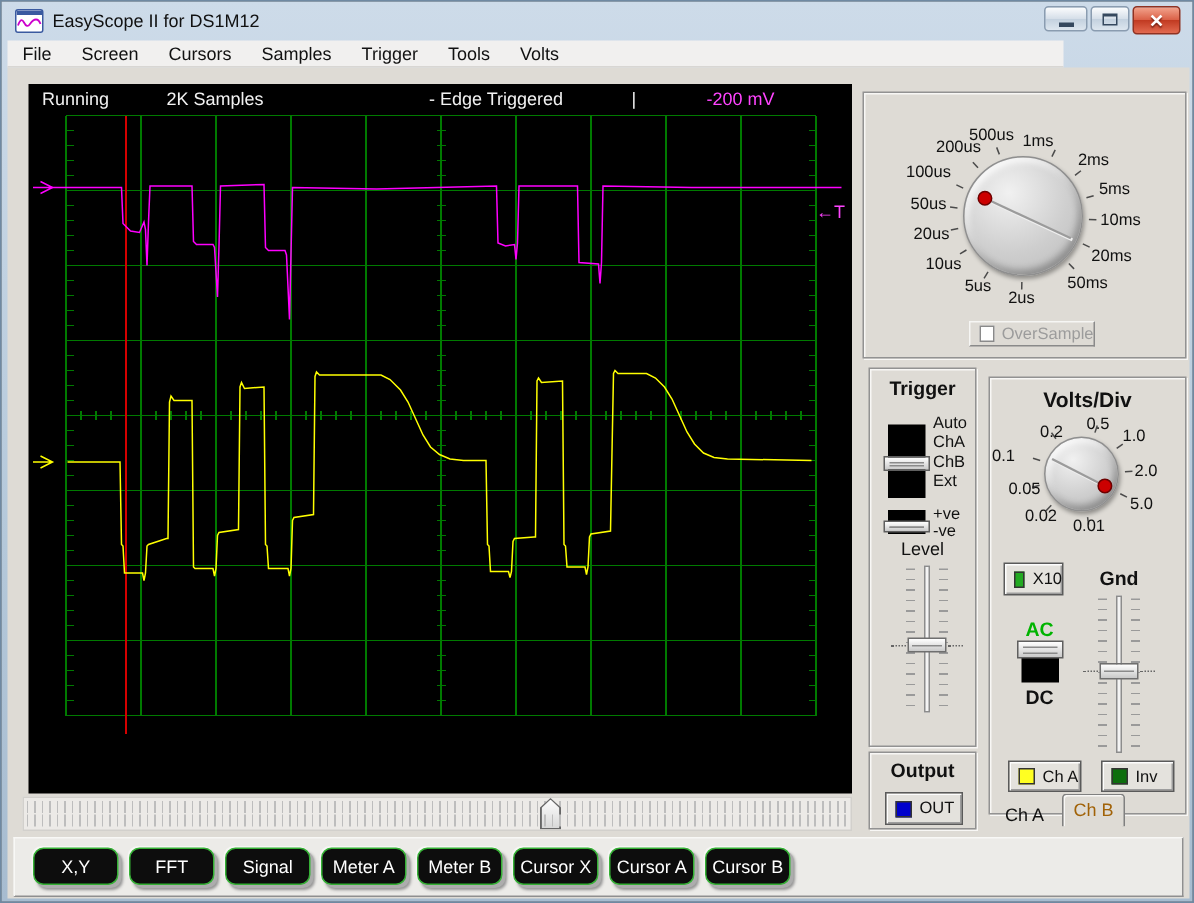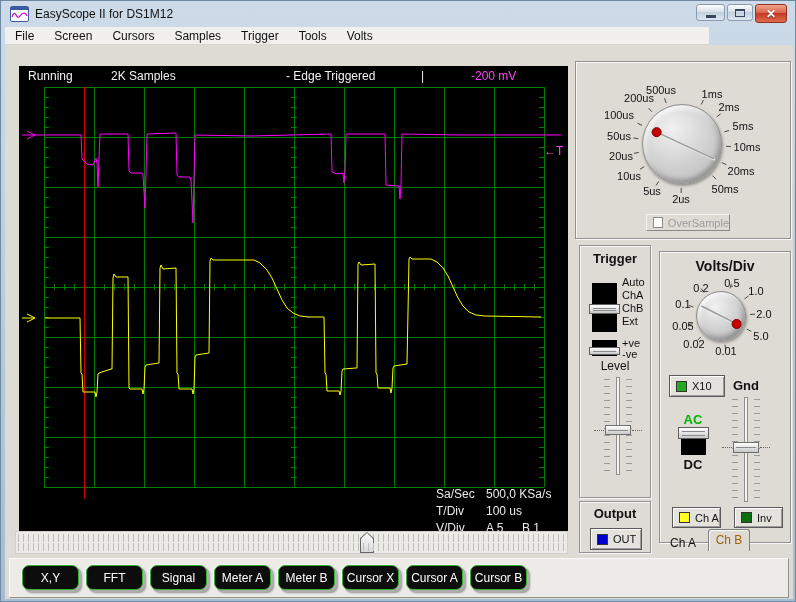--- a/index.html
+++ b/index.html
@@ -22,21 +22,21 @@
   .glyph-min{width:10px;height:3px;background:#35485e;margin-top:7px;}
   .glyph-max{width:10px;height:8px;border:1px solid #35485e;border-top-width:2px;background:transparent;}
   .glyph-close{color:#fff;font-size:12px;font-weight:bold;text-shadow:0 1px 1px #7c2315;line-height:1;}
   
   .menubar{position:absolute;left:4px;top:26px;width:704px;height:18px;background:#f1f0ef;
     display:flex;align-items:center;border-bottom:1px solid #d8d6d3;}
   .menu-item{padding:0 10px;font-size:12px;color:#111;height:18px;line-height:18px;cursor:default;}
   
   .client{position:absolute;left:4px;top:44px;width:788px;height:554px;background:#dedbd5;}
   
-  .scope{position:absolute;left:14px;top:21px;width:549px;height:473px;background:#000;overflow:hidden;}
+  .scope{position:absolute;left:14px;top:11px;width:549px;height:473px;background:#000;overflow:hidden;}
   .scope svg{position:absolute;left:0;top:0;}
   .st{position:absolute;top:3px;font-size:12px;color:#f2f2f2;white-space:pre;}
   .st.lvl{color:#ff44ff;}
   .readout{position:absolute;left:417px;top:420px;font-size:12px;color:#eaeaea;line-height:17px;}
   .ro-row span{display:inline-block;}
   .ro-lab{width:50px;}
   .ro-val{width:36px;}
   
   .trackbar{position:absolute;left:10px;top:486px;width:553px;height:23px;background:#eceae7;
     border:1px solid #d2d0cc;}
@@ -343,25 +343,20 @@
           <line x1="272" y1="421" x2="278" y2="421" stroke="#007a00"></line>
           <line x1="25" y1="421" x2="30" y2="421" stroke="#007a00"></line>
           <line x1="520" y1="421" x2="525" y2="421" stroke="#007a00"></line>
           <line x1="65" y1="21" x2="65" y2="433" stroke="#d40000"></line>
           <polyline points="14,69 62,69 63,93 68,98 74,99 77,92 78,97 79,121 80,92 81,68 109,68 110,105 112,107 123,107 124,109 126,142 127,108 128,68 157,67 158,109 160,111 171,111 172,114 174,157 175,113 176,69 232,70 312,68 313,106 318,108 324,107 325,117 326,106 327,68 366,68 367,119 380,120 381,133 382,119 383,68 442,69 542,69" fill="none" stroke="#ff00ff" stroke-width="1" shape-rendering="auto"></polyline>
           <polyline points="26,252 61,252 62,307 63,308 64,326 76,326 77,331 78,326 79,308 80,307 92,303 93,303 94,212 95,208 97,211 108,211 109,211 110,322 111,323 123,323 124,328 125,323 126,301 127,299 140,297 141,202 142,199 144,203 157,202 158,307 159,308 160,323 173,323 174,328 175,323 176,291 177,289 190,287 191,195 192,192 194,194 235,194 241,197 248,204 253,212 258,223 263,234 268,242 274,247 281,250 290,251 305,251 306,307 307,308 308,325 320,325 321,329 322,325 323,305 324,303 337,302 338,302 339,198 340,196 342,199 356,198 357,307 358,308 359,322 371,322 372,327 373,322 374,302 375,300 388,298 390,193 391,191 393,193 412,193 418,196 424,202 429,210 434,221 439,232 444,240 450,246 457,249 466,250 522,251" fill="none" stroke="#ffff00" stroke-width="1" shape-rendering="auto"></polyline>
           <path d="M3 69h12m-7 -4 8 4-8 4" fill="none" stroke="#ff00ff" shape-rendering="auto"></path>
           <path d="M3 252h12m-7 -4 8 4-8 4" fill="none" stroke="#ffff00" shape-rendering="auto"></path>
           <text x="525" y="89" fill="#ff44ff" font-size="12">←T</text>
         </svg>
-      <div class="readout">
-        <div class="ro-row"><span class="ro-lab">Sa/Sec</span><span>500,0 KSa/s</span></div>
-        <div class="ro-row"><span class="ro-lab">T/Div</span><span>100 us</span></div>
-        <div class="ro-row"><span class="ro-lab">V/Div</span><span class="ro-val">A 5</span><span>B 1</span></div>
-      </div>
     </div>
 
     <div class="trackbar">
       <span class="tb-thumb">
           <i></i>
         </span>
     </div>
 
     <div class="panel" style="left:570px;top:16px;width:216px;height:178px">
       <div class="knobface" style="left:66px;top:42px;width:80px;height:80px"></div>
@@ -378,21 +373,21 @@
           <line x1="68.28463876910706" y1="104.6616752960424" x2="63.99880226559651" y2="107.23686567059266" stroke="#4a4a4a"></line>
           <line x1="62.80840392830279" y1="90.395595796568" x2="57.90026801106447" y2="91.34964077345073" stroke="#4a4a4a"></line>
           <line x1="62.32796932778183" y1="76.6377488901735" x2="57.365238569575226" y2="76.02840217314777" stroke="#4a4a4a"></line>
           <line x1="66.1224573703874" y1="63.404796483409214" x2="61.59091843520415" y2="61.29170517470572" stroke="#4a4a4a"></line>
           <line x1="75.99207215725008" y1="49.82043712875649" x2="72.58208035693758" y2="46.16366862066064" stroke="#4a4a4a"></line>
           <line x1="81.62338196297381" y1="71.16668867126042" x2="138.90203410369008" y2="97.8761628132726" stroke="#efefef" stroke-width="2"></line>
           <line x1="80.62338196297381" y1="70.16668867126042" x2="137.90203410369008" y2="96.8761628132726" stroke="#9b9b9b" stroke-width="1.5"></line>
           <circle cx="80.62338196297381" cy="70.16668867126042" r="4.5" fill="#cc0000" stroke="#6d0000"></circle>
         </svg>
       <span class="kl" style="left:85px;top:28px">500us</span>
-      <span class="kl" style="left:136px;top:32px">1ms</span>
+      <span class="kl" style="left:116px;top:32px">1ms</span>
       <span class="kl" style="left:153px;top:45px">2ms</span>
       <span class="kl" style="left:167px;top:64px">5ms</span>
       <span class="kl" style="left:171px;top:85px">10ms</span>
       <span class="kl" style="left:165px;top:109px">20ms</span>
       <span class="kl" style="left:149px;top:127px">50ms</span>
       <span class="kl" style="left:105px;top:137px">2us</span>
       <span class="kl" style="left:76px;top:129px">5us</span>
       <span class="kl" style="left:53px;top:114px">10us</span>
       <span class="kl" style="left:45px;top:94px">20us</span>
       <span class="kl" style="left:43px;top:74px">50us</span>
@@ -450,23 +445,23 @@
           <line x1="76.59261417329644" y1="71.94483374544207" x2="41.3978564678559" y2="54.01220900572997" stroke="#9b9b9b" stroke-width="1.5"></line>
           <circle cx="76.59261417329644" cy="71.94483374544207" r="4.5" fill="#cc0000" stroke="#6d0000"></circle>
         </svg>
       <span class="kl" style="left:72px;top:31px">0.5</span>
       <span class="kl" style="left:96px;top:39px">1.0</span>
       <span class="kl" style="left:104px;top:62px">2.0</span>
       <span class="kl" style="left:101px;top:84px">5.0</span>
       <span class="kl" style="left:66px;top:99px">0.01</span>
       <span class="kl" style="left:34px;top:92px">0.02</span>
       <span class="kl" style="left:23px;top:74px">0.05</span>
-      <span class="kl" style="left:23px;top:52px">0.1</span>
+      <span class="kl" style="left:9px;top:52px">0.1</span>
       <span class="kl" style="left:41px;top:36px">0.2</span>
-      <div class="indbtn" style="left:9px;top:123px;width:56px;height:22px">
+      <div class="indbtn" style="left:9px;top:123px;width:40px;height:22px">
         <span class="ind green"></span>
         <span>X10</span>
       </div>
       <span class="smalllab" style="left:70px;top:126px;width:32px">Gnd</span>
       <div class="vslider" style="left:70px;top:145px;width:32px;height:105px">
         <span class="vs-ticks-l"></span>
           <span class="vs-chan"></span>
           <span class="vs-ticks-r"></span>
         <span class="vs-thumb" style="top:45px;height:11px">
             <i></i>

